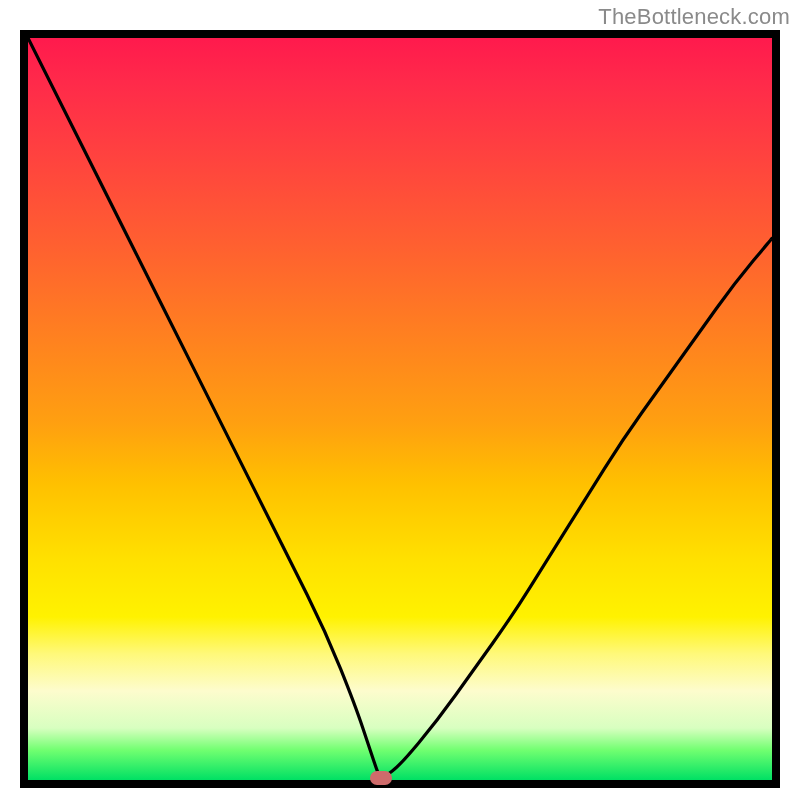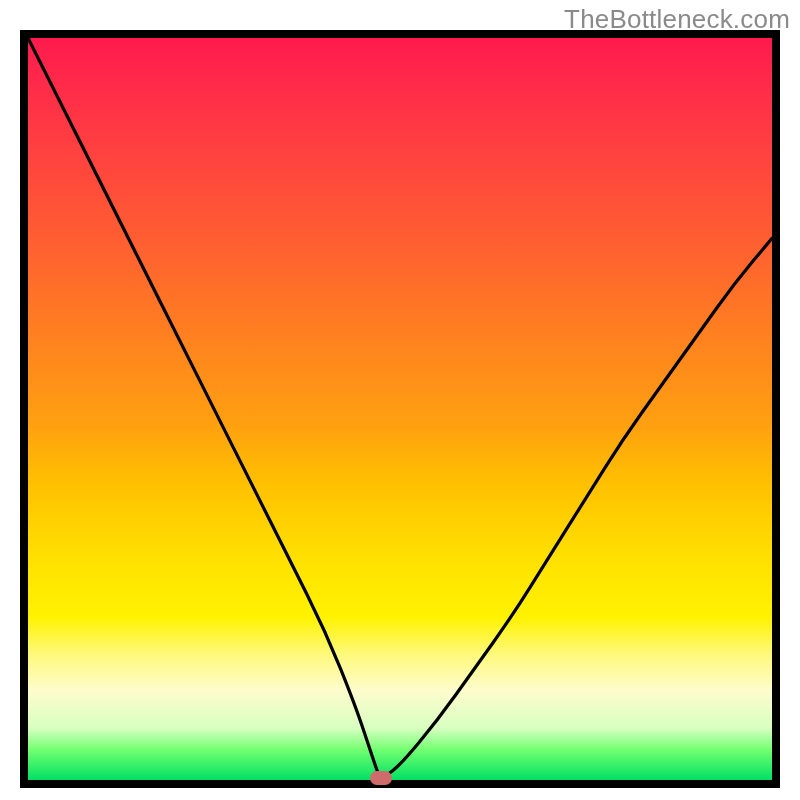--- a/index.html
+++ b/index.html
@@ -10,21 +10,21 @@
     height: 800px;
     overflow: hidden;
     position: relative;
     font-family: Arial, Helvetica, sans-serif;
   }
   .watermark {
     position: absolute;
     top: 4px;
     right: 10px;
     color: #8a8a8a;
-    font-size: 26px;
+    font-size: 22px;
     font-weight: 500;
     z-index: 10;
     letter-spacing: 0.2px;
   }
   .plot-area {
     position: absolute;
     top: 30px;
     left: 20px;
     width: 760px;
     height: 758px;

